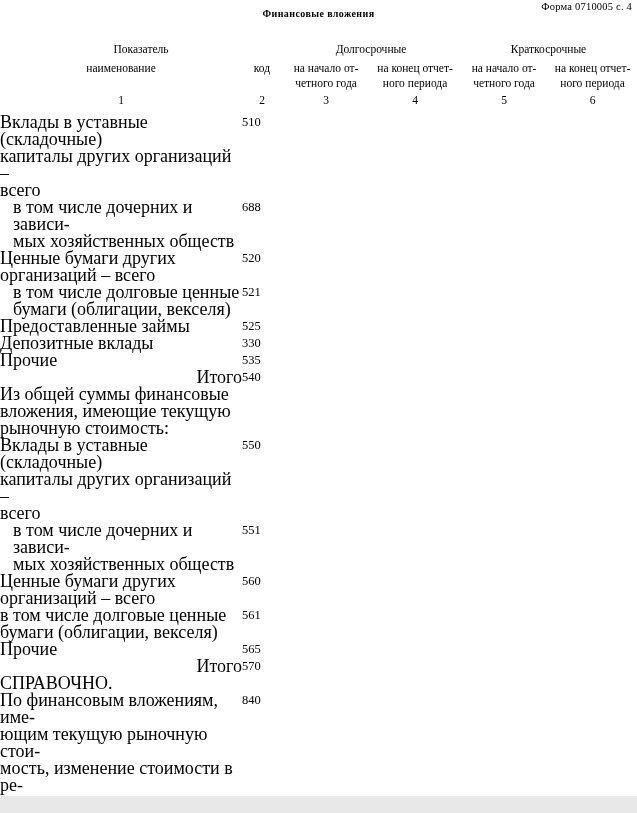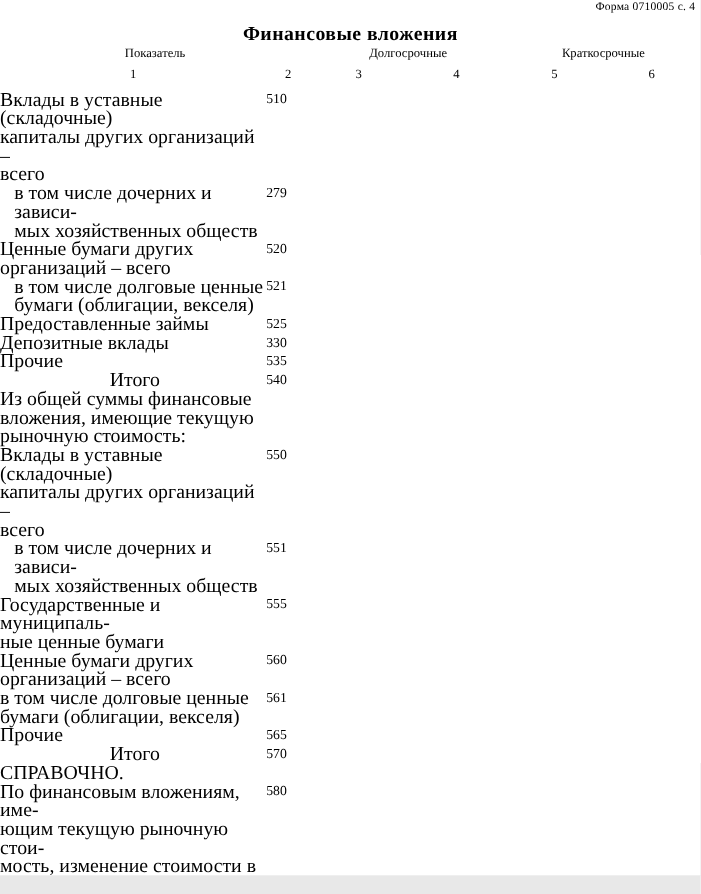--- a/index.html
+++ b/index.html
@@ -11,22 +11,22 @@
     font-family:"Liberation Serif","DejaVu Serif",serif;
     overflow:hidden;
     margin:0 auto;
   }
   .form-label{
     position:absolute;top:1px;right:5px;
     font-size:10.5px;line-height:12px;
     letter-spacing:.2px;
   }
   .title{
-    position:absolute;top:20px;left:0;width:637px;
-    text-align:center;font-size:18px;font-weight:bold;
+    position:absolute;top:8px;left:0;width:637px;
+    text-align:center;font-size:10px;font-weight:bold;
     letter-spacing:.4px;
   }
   table.fin{
     position:absolute;top:42px;left:0;
     width:637px;
     border-collapse:collapse;table-layout:fixed;
   }
   table.fin td,table.fin th{
     padding:0;margin:0;font-weight:normal;
     vertical-align:top;
@@ -35,21 +35,21 @@
   .hdr-group td{ height:19px; }
   .hdr-sub td{ height:32px; white-space:pre-line; }
   .hdr-num td{ height:21px; font-size:11.5px; text-align:center; }
   td.name{
     font-size:18px;line-height:17px;
     white-space:pre-line;
     padding-left:3px;
     text-align:left;
   }
   td.name.indent{ padding-left:13px; }
-  td.name.center{ text-align:center;padding-left:3px; }
+  td.name.center{ text-align:right;padding-left:3px; }
   td.code{
     font-size:12.5px;line-height:17px;
     vertical-align:bottom;
   }
   td.val{ }
 </style>
 </head>
 <body>
 
 <div class="page">
@@ -66,20 +66,32 @@
       <col style="width:90px">
       <col style="width:88px">
       <col style="width:89px">
     </colgroup>
     <thead>
       <tr class="hdr hdr-group">
         <td colspan="2">Показатель</td>
         <td colspan="2">Долгосрочные</td>
         <td colspan="2">Краткосрочные</td>
       </tr>
+      <tr class="hdr hdr-sub">
+        <td>наименование</td>
+        <td>код</td>
+        <td>на начало от-
+четного года</td>
+        <td>на конец отчет-
+ного периода</td>
+        <td>на начало от-
+четного года</td>
+        <td>на конец отчет-
+ного периода</td>
+      </tr>
       <tr class="hdr hdr-num">
         <td>1</td>
         <td>2</td>
         <td>3</td>
         <td>4</td>
         <td>5</td>
         <td>6</td>
       </tr>
     </thead>
     <tbody>
@@ -89,21 +101,21 @@
 всего</td>
           <td class="code">510</td>
           <td class="val"></td>
           <td class="val"></td>
           <td class="val"></td>
           <td class="val"></td>
         </tr>
         <tr>
           <td class="name indent">в том числе дочерних и зависи-
 мых хозяйственных обществ</td>
-          <td class="code">279</td>
+          <td class="code">688</td>
           <td class="val"></td>
           <td class="val"></td>
           <td class="val"></td>
           <td class="val"></td>
         </tr>
         <tr>
           <td class="name">Ценные бумаги других
 организаций – всего</td>
           <td class="code">520</td>
           <td class="val"></td>
@@ -175,29 +187,20 @@
         <tr>
           <td class="name indent">в том числе дочерних и зависи-
 мых хозяйственных обществ</td>
           <td class="code">551</td>
           <td class="val"></td>
           <td class="val"></td>
           <td class="val"></td>
           <td class="val"></td>
         </tr>
         <tr>
-          <td class="name">Государственные и муниципаль-
-ные ценные бумаги</td>
-          <td class="code">555</td>
-          <td class="val"></td>
-          <td class="val"></td>
-          <td class="val"></td>
-          <td class="val"></td>
-        </tr>
-        <tr>
           <td class="name">Ценные бумаги других
 организаций – всего</td>
           <td class="code">560</td>
           <td class="val"></td>
           <td class="val"></td>
           <td class="val"></td>
           <td class="val"></td>
         </tr>
         <tr>
           <td class="name">в том числе долговые ценные
@@ -230,21 +233,21 @@
           <td class="val"></td>
           <td class="val"></td>
           <td class="val"></td>
           <td class="val"></td>
         </tr>
         <tr>
           <td class="name">По финансовым вложениям, име-
 ющим текущую рыночную стои-
 мость, изменение стоимости в ре-
 зультате корректировки оценки</td>
-          <td class="code">580</td>
+          <td class="code">840</td>
           <td class="val"></td>
           <td class="val"></td>
           <td class="val"></td>
           <td class="val"></td>
         </tr>
       </tbody>
   </table>
 
 </div>
 

